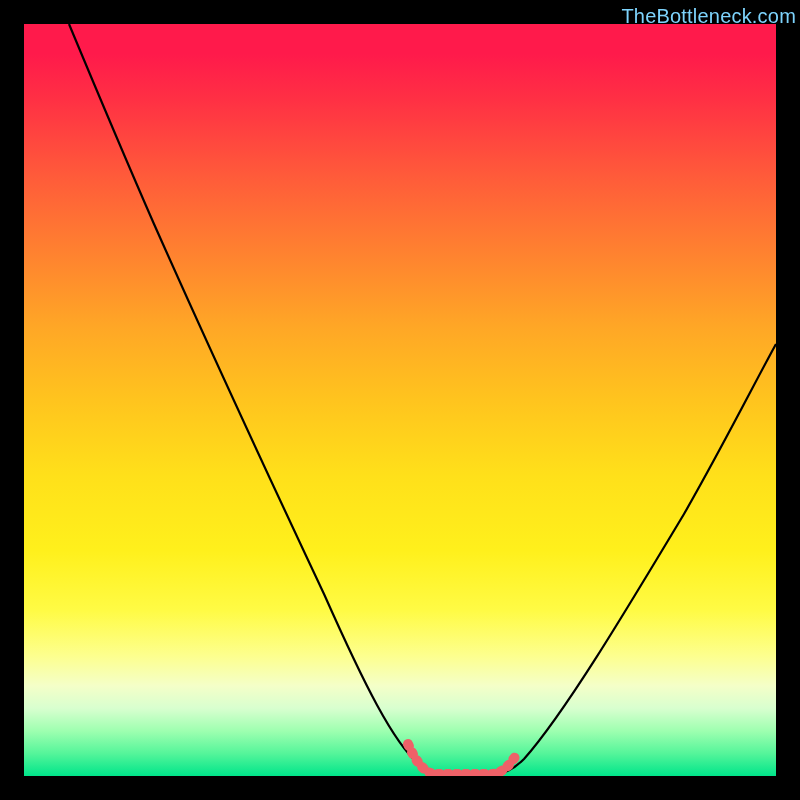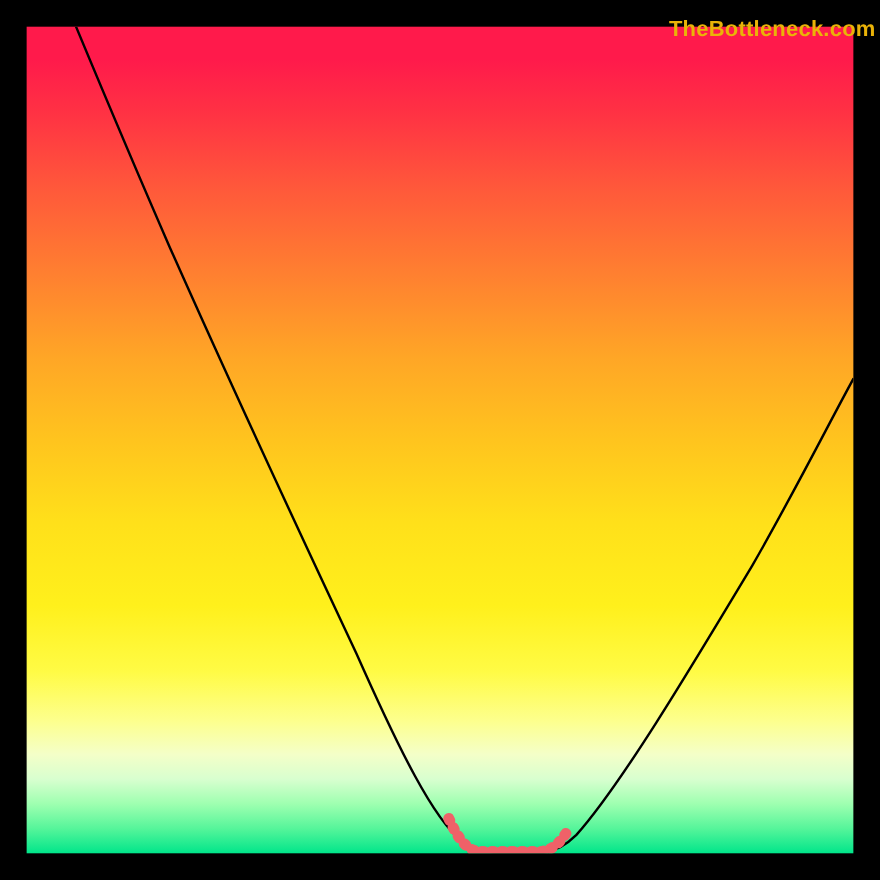--- a/index.html
+++ b/index.html
@@ -43,28 +43,27 @@
   }
   .curve-svg {
     position: absolute;
     inset: 0;
     width: 100%;
     height: 100%;
     pointer-events: none;
   }
   .watermark {
     position: absolute;
-    top: 16px;
+    top: 5px;
     right: 4px;
     font-family: Arial, Helvetica, sans-serif;
     font-size: 20px;
-    color: #eab308;
+    color: #7dd3fc;
     letter-spacing: 0.2px;
     user-select: none;
-    font-weight: bold;
   }
 </style>
 </head>
 <body>
 
 <div class="frame">
   <div class="plot-area">
     <div class="gradient-bg"></div>
     <svg class="curve-svg" viewBox="0 0 752 752" preserveAspectRatio="none">
 

